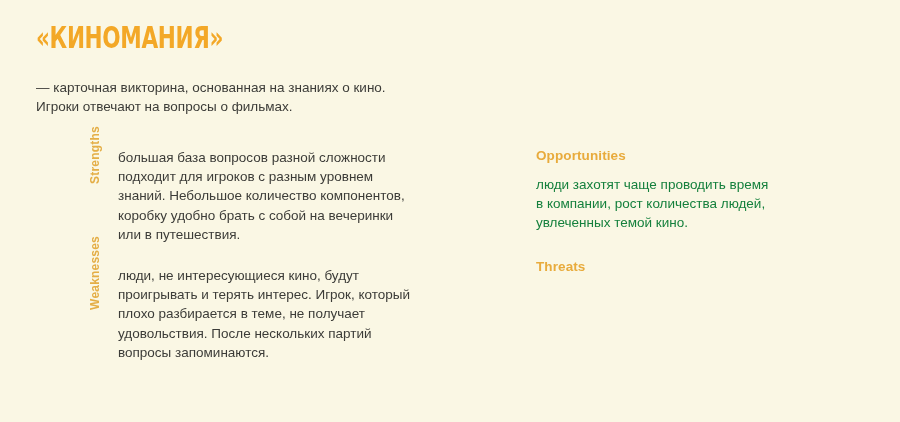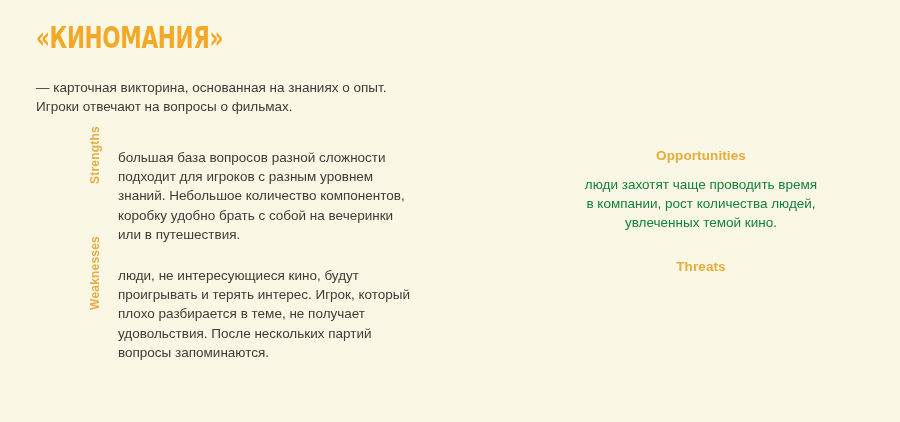--- a/index.html
+++ b/index.html
@@ -71,21 +71,20 @@
     left: 86px;
     top: 0;
     width: 380px;
   }
 
   .col-right {
     position: absolute;
     left: 536px;
     top: 0;
     width: 330px;
-    text-align: center;
   }
 
   
   .block-v {
     position: relative;
     display: block;
     padding-left: 32px;
     margin-bottom: 22px;
   }
 
@@ -141,21 +140,21 @@
     padding: 0;
   }
 </style>
 </head>
 <body>
 
 <div id="slide">
 
   <div class="header">
     <h1 class="slide-title">«КИНОМАНИЯ»</h1>
-    <p class="slide-subtitle">— карточная викторина, основанная на знаниях о опыт.
+    <p class="slide-subtitle">— карточная викторина, основанная на знаниях о кино.
 Игроки отвечают на вопросы о фильмах.</p>
   </div>
 
   <div class="columns">
 
     <div class="col-left">
 
       <div class="block-v">
         <div class="v-label">
           <span>Strengths</span>

